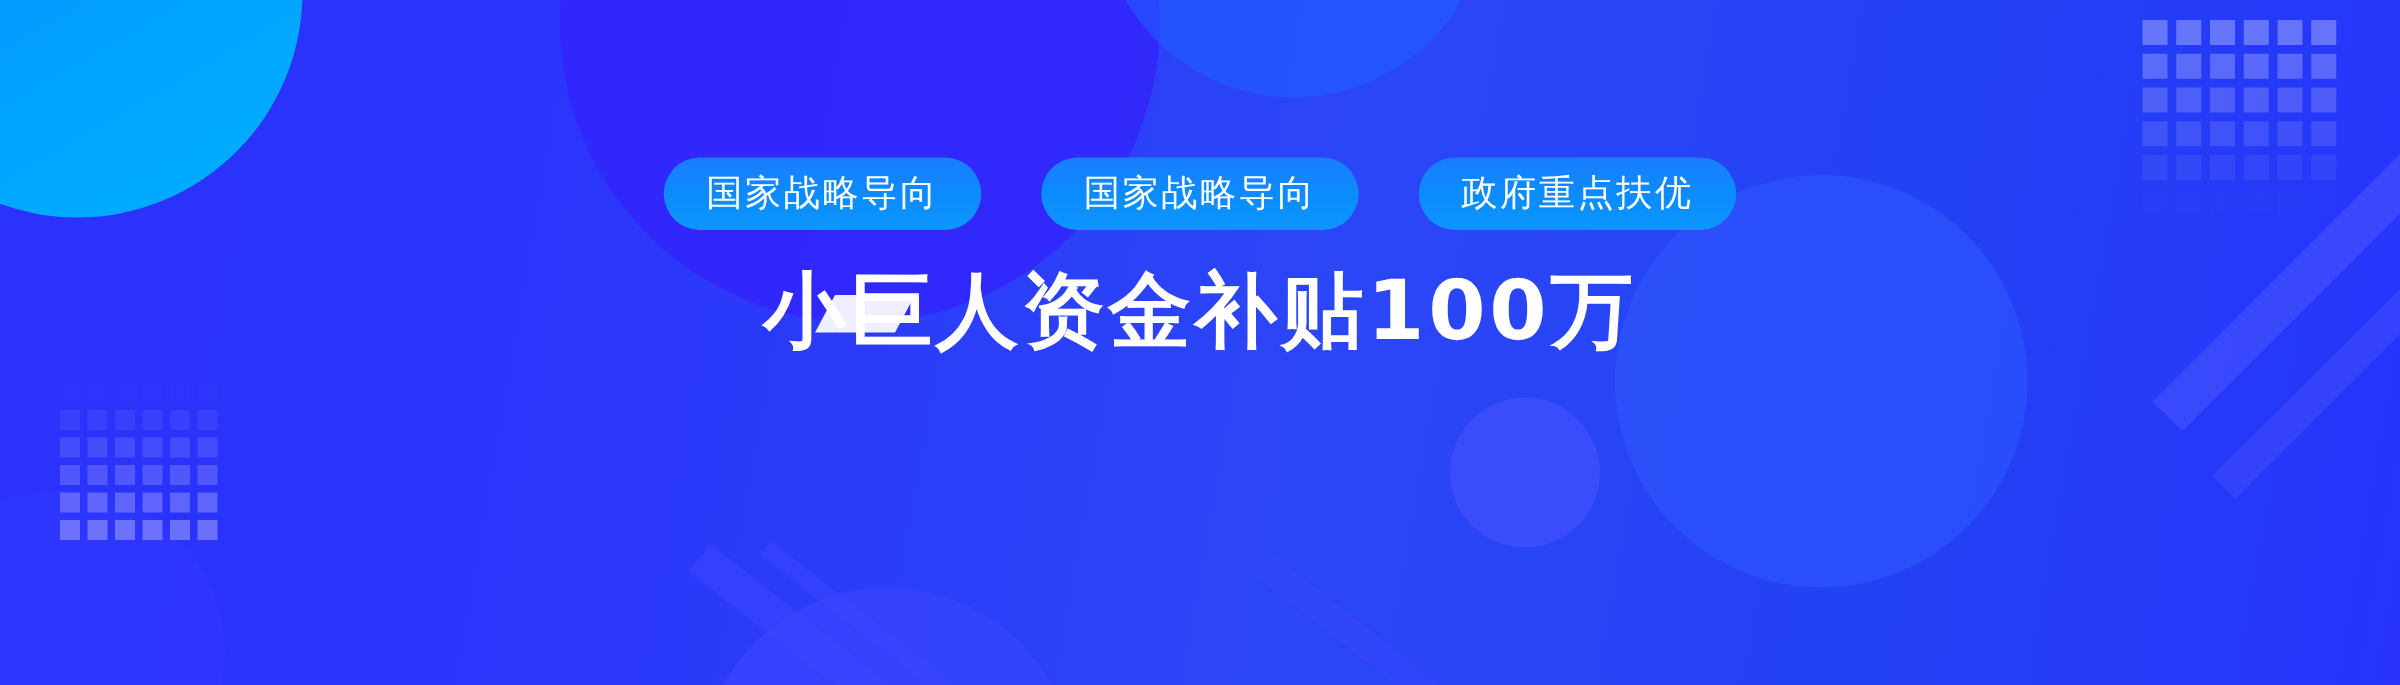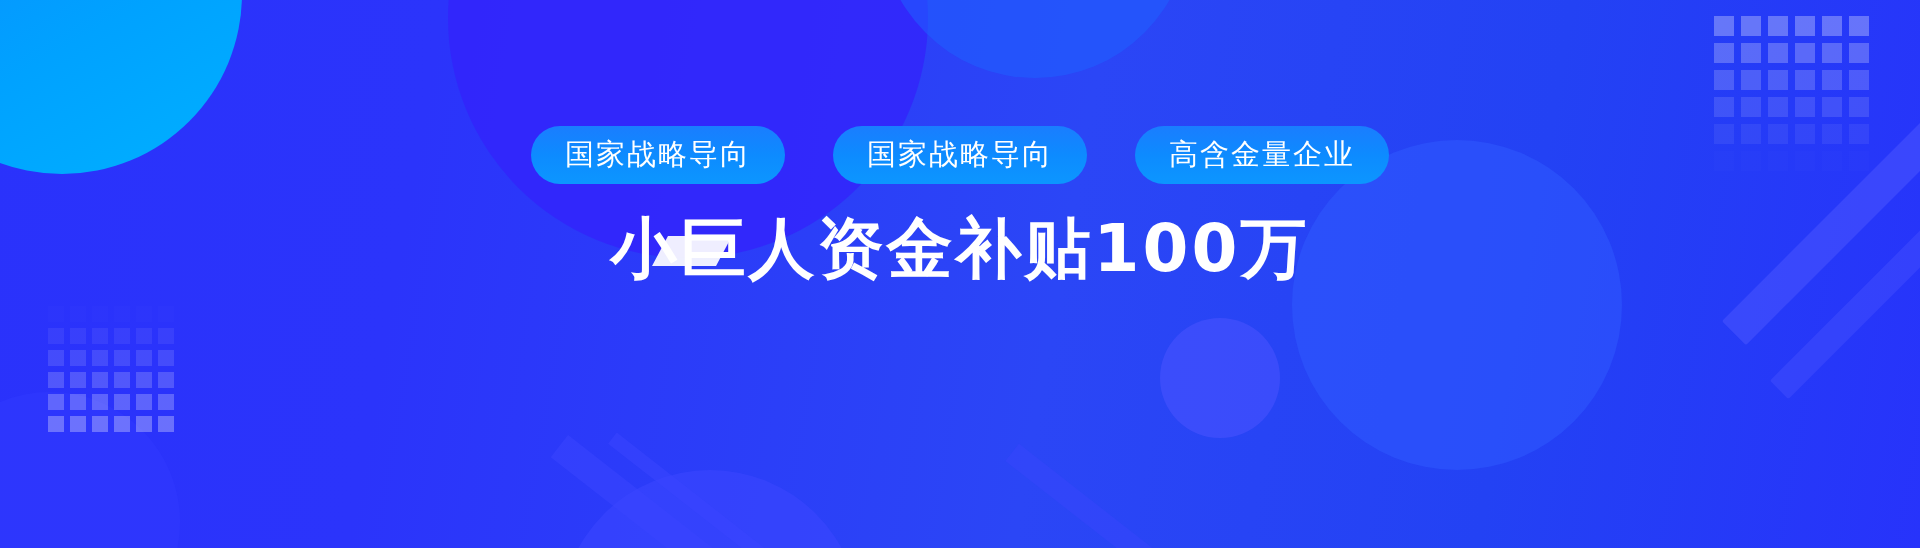--- a/index.html
+++ b/index.html
@@ -249,20 +249,20 @@
 
 
     <div id="pill-row">
       <div class="pill">
         <span>国家战略导向</span>
       </div>
       <div class="pill">
         <span>国家战略导向</span>
       </div>
       <div class="pill">
-        <span>高含金量企业</span>
+        <span>政府重点扶优</span>
       </div>
     </div>
 
     <div id="subtitle">小巨人资金补贴100万</div>
 
   </div>
 </div>
 
 </body></html>

